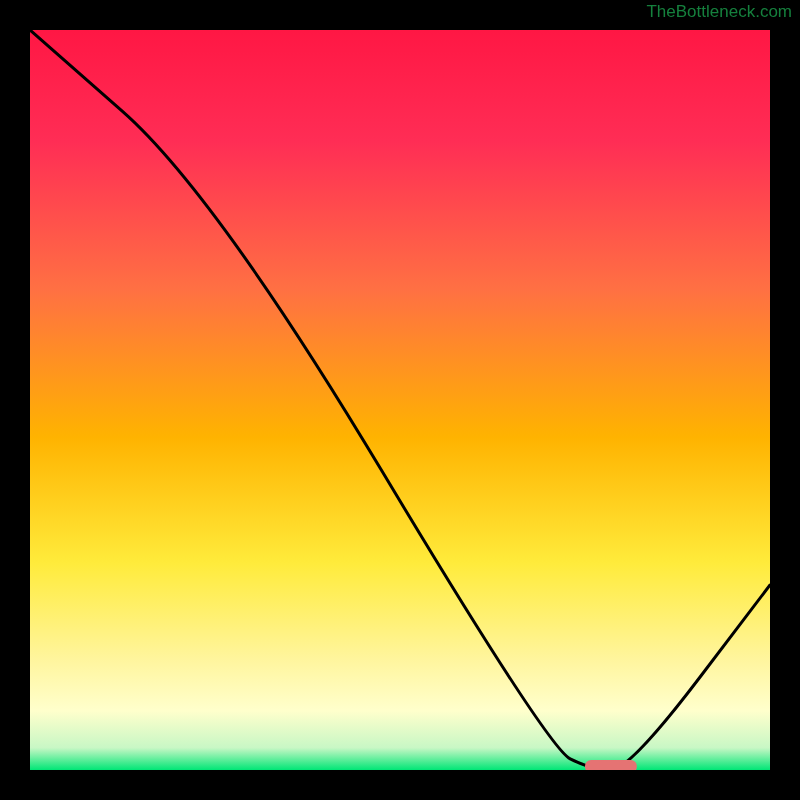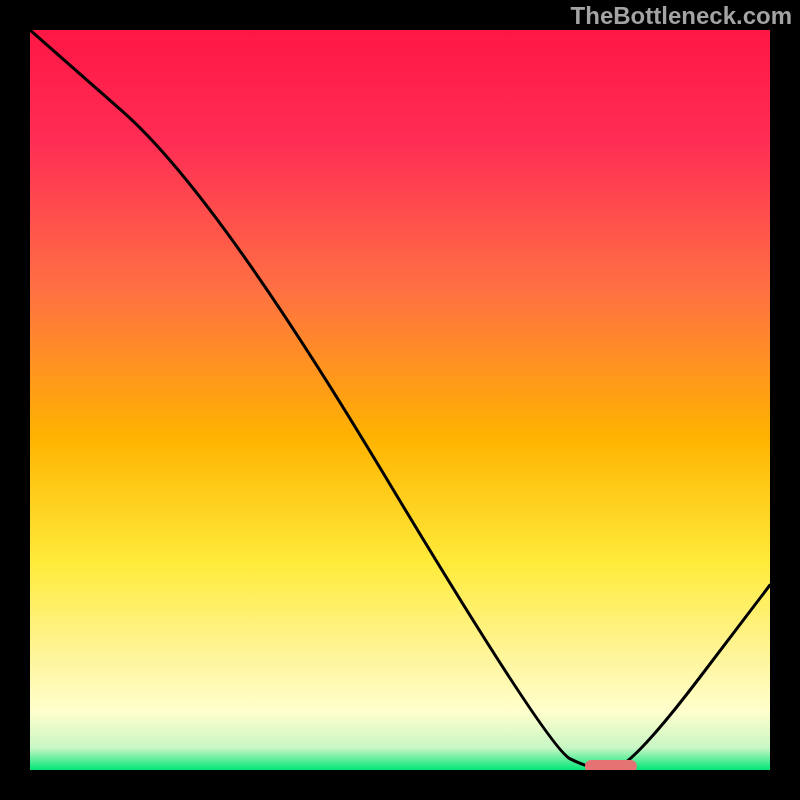--- a/index.html
+++ b/index.html
@@ -8,23 +8,23 @@
     width: 800px;
     height: 800px;
     background: #000;
     position: relative;
     font-family: Arial, Helvetica, sans-serif;
   }
   .watermark {
     position: absolute;
     top: 2px;
     right: 8px;
-    color: #a3a3a3;
-    font-size: 24px;
-    font-weight: 700;
+    color: #15803d;
+    font-size: 17px;
+    font-weight: 400;
     z-index: 10;
   }
   .plot-area {
     position: absolute;
     left: 30px;
     top: 30px;
     width: 740px;
     height: 740px;
   }
   svg {

